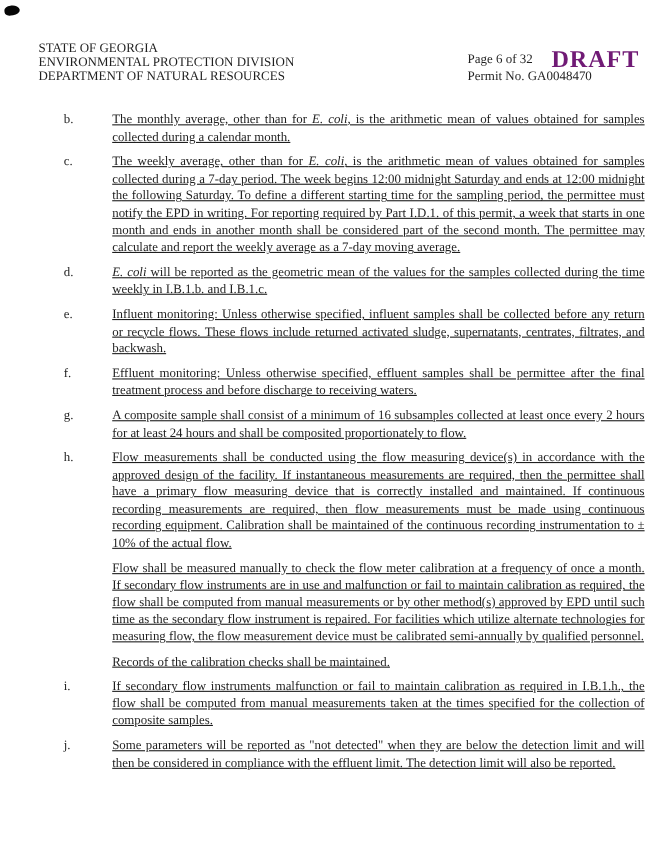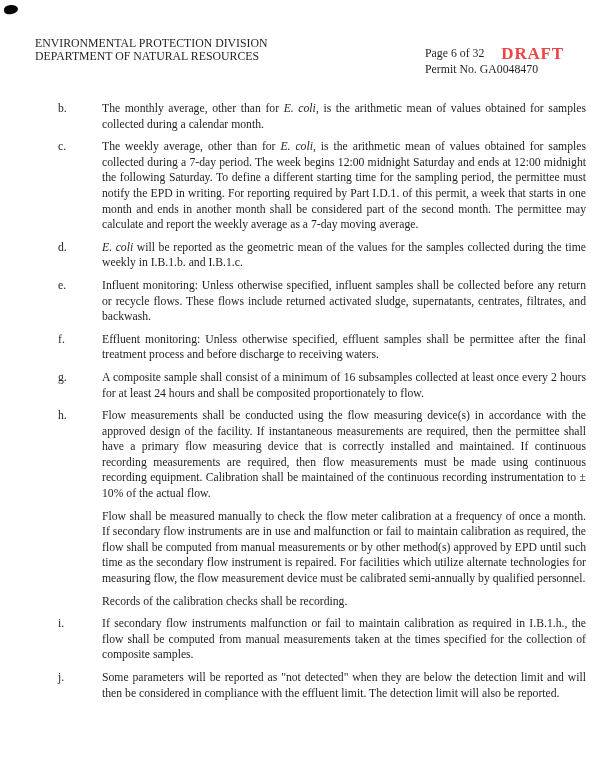--- a/index.html
+++ b/index.html
@@ -27,47 +27,48 @@
     white-space:nowrap;
   }
   .meta {
     position:absolute; left:425px; top:45px;
     font-size:11.8px; line-height:16px;
     white-space:nowrap;
   }
   .meta-row { display:flex; align-items:center; gap:17px; }
   .draft {
     font-weight:bold;
-    font-size:17px;
+    font-size:22px;
     line-height:15px;
     letter-spacing:0.8px;
-    color:#ef4444;
+    color:#701a75;
   }
   
   .body {
     position:absolute; left:58px; top:101px;
     width:528px;
     font-size:11.7px; line-height:15.6px;
   }
   .item { display:flex; margin-bottom:7px; }
   .lbl { width:44px; flex:none; }
-  .txt { width:484px; text-align:justify; }
+  .txt { width:484px; text-align:justify;text-decoration:underline; }
   .txt p { margin:0 0 7px 0; }
   .txt p:last-child { margin-bottom:0; }
   .it { font-style:italic; }
 </style>
 </head>
 <body>
 
 <div class="page">
 
   <div class="corner-mark"></div>
 
   <header>
     <div class="agency">
+      <div>STATE OF GEORGIA</div>
       <div>ENVIRONMENTAL PROTECTION DIVISION</div>
       <div>DEPARTMENT OF NATURAL RESOURCES</div>
     </div>
     <div class="meta">
       <div class="meta-row">
         <span>Page 6 of 32</span>
         <span class="draft">DRAFT</span>
       </div>
       <div>Permit No. GA0048470</div>
     </div>
@@ -108,21 +109,21 @@
         <div class="lbl">g.</div>
         <div class="txt">
           <p><span>A composite sample shall consist of a minimum of 16 subsamples collected at least once every 2 hours for at least 24 hours and shall be composited proportionately to flow.</span></p>
         </div>
       </div>
       <div class="item">
         <div class="lbl">h.</div>
         <div class="txt">
           <p><span>Flow measurements shall be conducted using the flow measuring device(s) in accordance with the approved design of the facility. If instantaneous measurements are required, then the permittee shall have a primary flow measuring device that is correctly installed and maintained. If continuous recording measurements are required, then flow measurements must be made using continuous recording equipment. Calibration shall be maintained of the continuous recording instrumentation to ± 10% of the actual flow.</span></p>
           <p><span>Flow shall be measured manually to check the flow meter calibration at a frequency of once a month. If secondary flow instruments are in use and malfunction or fail to maintain calibration as required, the flow shall be computed from manual measurements or by other method(s) approved by EPD until such time as the secondary flow instrument is repaired. For facilities which utilize alternate technologies for measuring flow, the flow measurement device must be calibrated semi-annually by qualified personnel.</span></p>
-          <p><span>Records of the calibration checks shall be recording.</span></p>
+          <p><span>Records of the calibration checks shall be maintained.</span></p>
         </div>
       </div>
       <div class="item">
         <div class="lbl">i.</div>
         <div class="txt">
           <p><span>If secondary flow instruments malfunction or fail to maintain calibration as required in I.B.1.h., the flow shall be computed from manual measurements taken at the times specified for the collection of composite samples.</span></p>
         </div>
       </div>
       <div class="item">
         <div class="lbl">j.</div>

